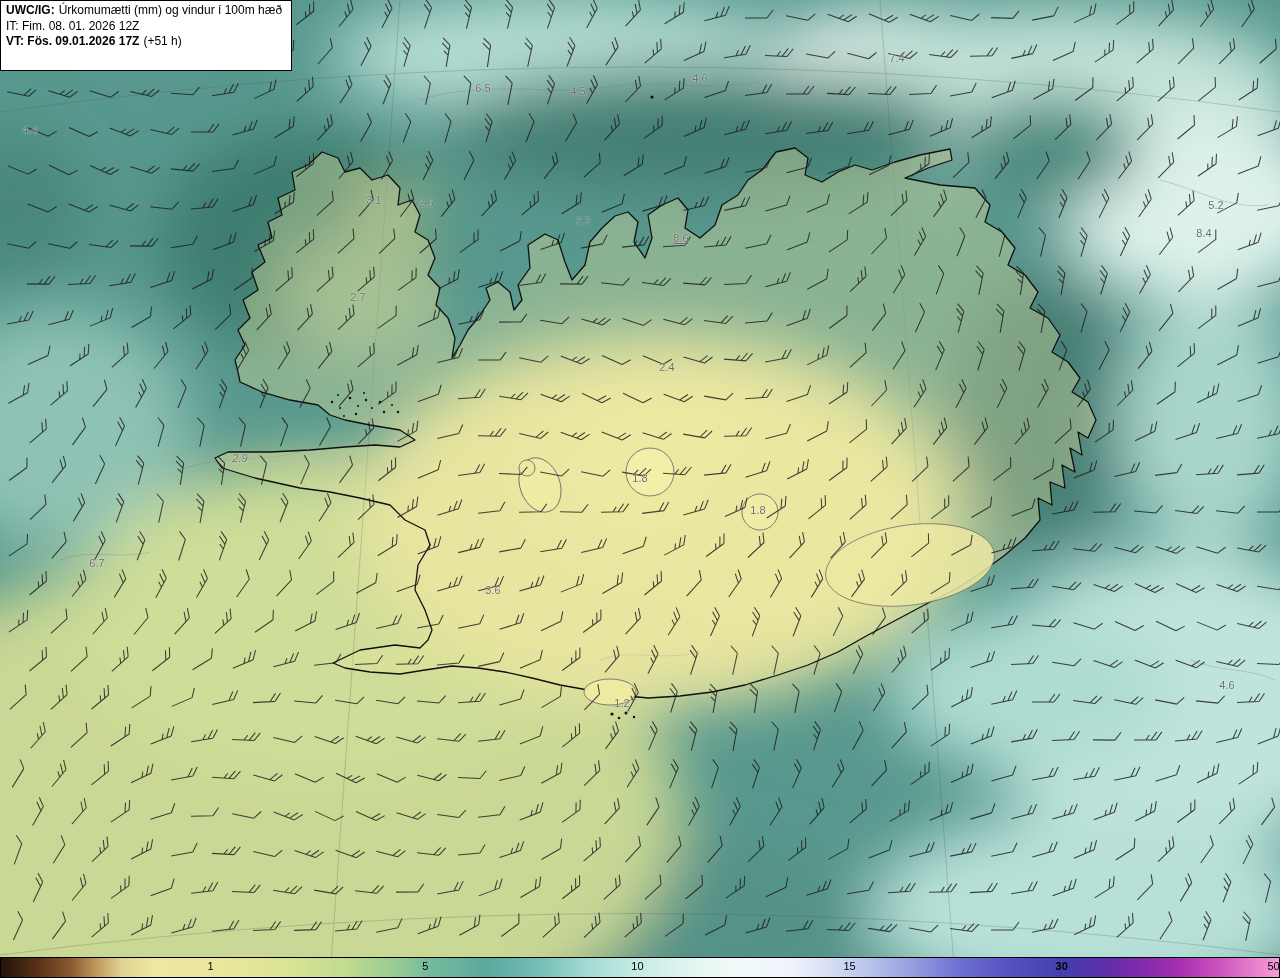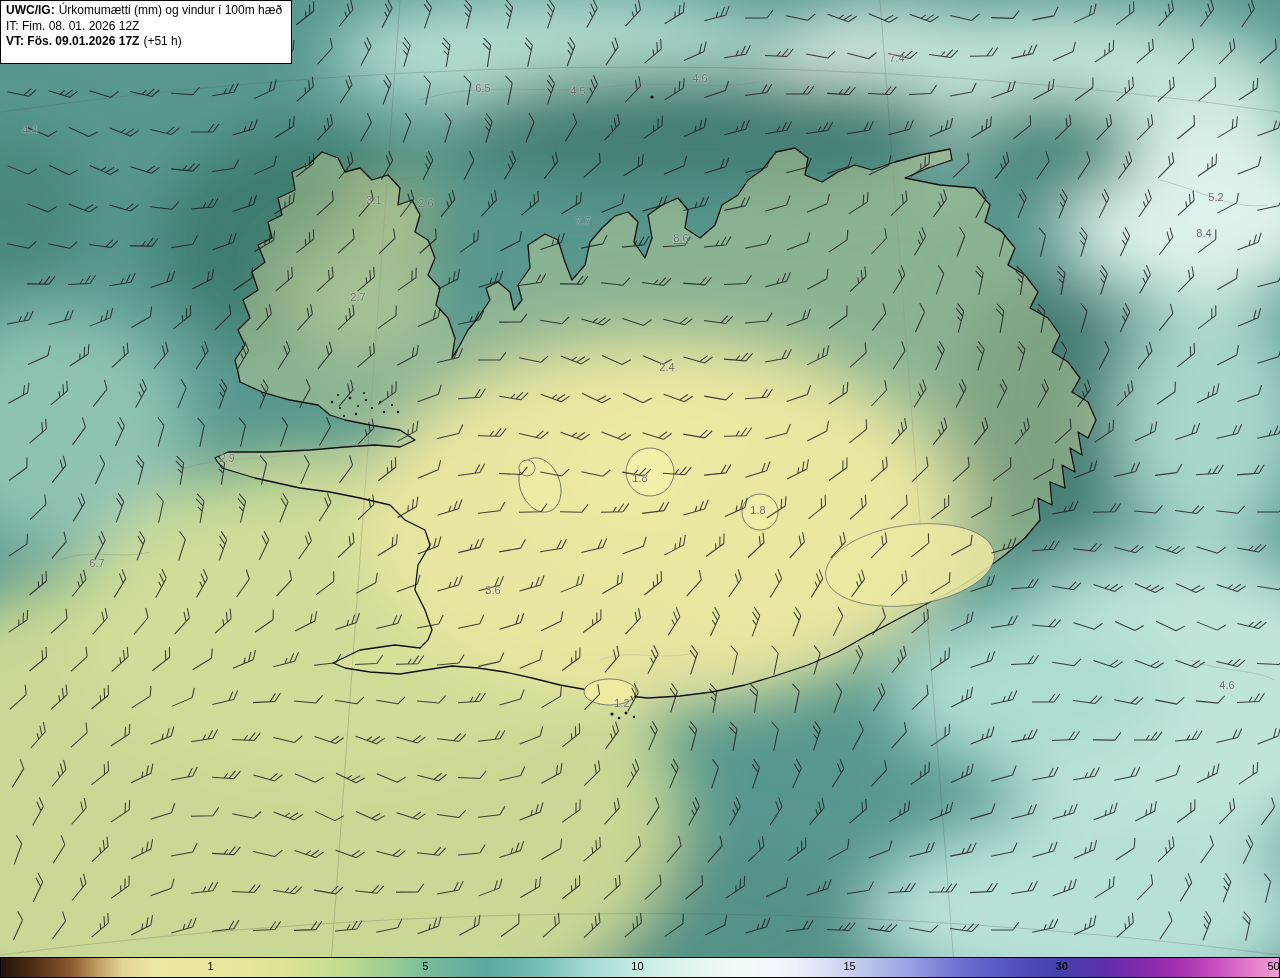--- a/index.html
+++ b/index.html
@@ -9,21 +9,21 @@
   #labels{position:absolute;left:0;top:0;width:100%;height:100%;z-index:2;pointer-events:none;}
   .contour-label{
     position:absolute;font-size:11px;color:#6d6d6d;
     transform:translate(-50%,-50%);
     text-shadow:0 0 2px rgba(255,255,255,.55), 0 0 1px rgba(255,255,255,.55);
     white-space:nowrap;
   }
   .title-box{
     position:absolute;top:0;left:0;z-index:5;
     background:#ffffff;border:1px solid #000;
-    padding:2px 9px 13px 5px;font-size:12px;line-height:1.3;color:#000;
+    padding:2px 9px 20px 5px;font-size:12px;line-height:1.3;color:#000;
   }
   .title-box .b{font-weight:bold;}
   .title-box .sp{margin-left:4px;}
   .colorbar{
     position:absolute;left:0;bottom:0;z-index:5;
     width:1278px;height:19px;border:1px solid #000;
   }
   .colorbar-gradient{width:100%;height:100%;}
   #cbar-ticks{position:absolute;left:0;top:0;width:100%;height:100%;}
   .cbar-tick{
@@ -919,29 +919,29 @@
         <path d="M-11,0L11,0M11,0L16.95,-8M6,0L11.95,-8" transform="translate(1248,930) rotate(-77.9)"></path>
       </g>
   </svg>
 
   <div id="labels">
       <span class="contour-label" style="left: 30px; top: 130px;">4.4</span>
       <span class="contour-label" style="left: 483px; top: 88px;">6.5</span>
       <span class="contour-label" style="left: 578px; top: 91px;">4.5</span>
       <span class="contour-label" style="left: 700px; top: 78px;">4.6</span>
       <span class="contour-label" style="left: 897px; top: 58px;">7.4</span>
-      <span class="contour-label" style="left: 1216px; top: 197px;">5.2</span>
+      <span class="contour-label" style="left: 1216px; top: 205px;">5.2</span>
       <span class="contour-label" style="left: 1204px; top: 233px;">8.4</span>
       <span class="contour-label" style="left: 374px; top: 200px;">3.1</span>
       <span class="contour-label" style="left: 426px; top: 203px;">2.6</span>
       <span class="contour-label" style="left: 583px; top: 221px;">7.7</span>
       <span class="contour-label" style="left: 681px; top: 238px; text-decoration: underline;">8.6</span>
       <span class="contour-label" style="left: 358px; top: 297px;">2.7</span>
       <span class="contour-label" style="left: 667px; top: 367px;">2.4</span>
-      <span class="contour-label" style="left: 227px; top: 458px; font-style: italic;">2.9</span>
+      <span class="contour-label" style="left: 240px; top: 458px; font-style: italic;">2.9</span>
       <span class="contour-label" style="left: 97px; top: 563px;">6.7</span>
       <span class="contour-label" style="left: 493px; top: 590px;">3.6</span>
       <span class="contour-label" style="left: 640px; top: 478px;">1.8</span>
       <span class="contour-label" style="left: 758px; top: 510px;">1.8</span>
       <span class="contour-label" style="left: 622px; top: 703px;">1.2</span>
       <span class="contour-label" style="left: 1227px; top: 685px;">4.6</span>
     </div>
 
   <div class="title-box">
     <div>

